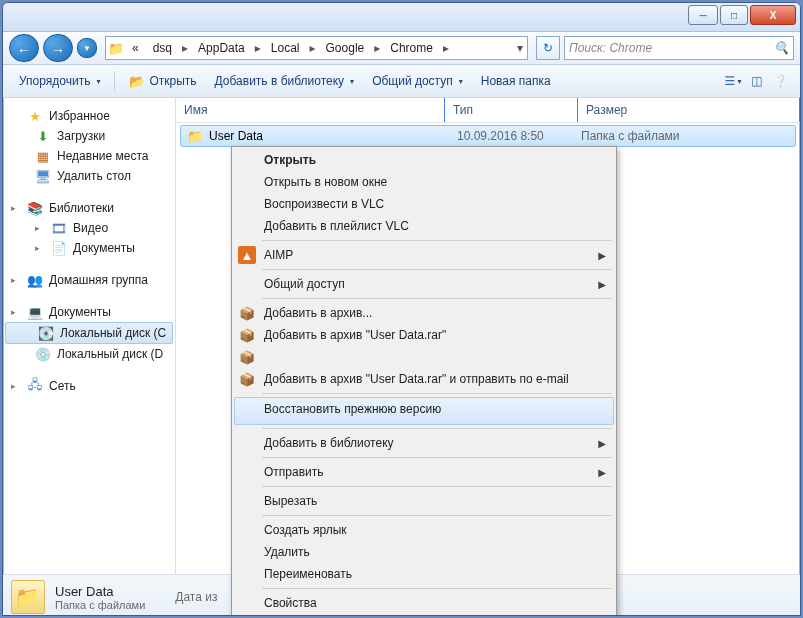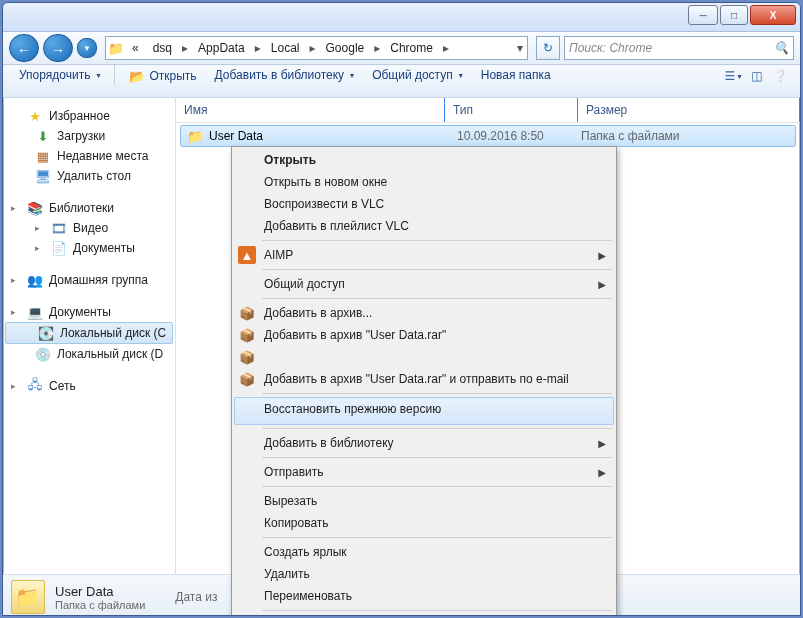--- a/index.html
+++ b/index.html
@@ -10,21 +10,21 @@
 .winbtn.max{width:26px}
 .winbtn.close{width:44px;background:linear-gradient(#f09c8e,#d44828);border-color:#a02f1c;color:#fff;font-weight:bold}
 .navbar{height:32px;background:linear-gradient(#fafcff,#e6eef9);border-bottom:1px solid #b8cce0;display:flex;align-items:center;padding:0 6px;gap:4px}
 .navbtn{width:28px;height:26px;border-radius:14px;background:radial-gradient(circle at 30% 30%,#5aa8e6,#1a6bb8);border:1px solid #1a5a98;display:flex;align-items:center;justify-content:center;color:#fff;font-size:14px}
 .navbtn.small{width:18px;height:18px;border-radius:9px;font-size:9px}
 .addressbar{flex:1;height:22px;border:1px solid #8aa8c8;background:#fff;display:flex;align-items:center;padding:0 2px;gap:2px;margin:0 4px}
 .crumb{padding:0 6px;height:20px;display:flex;align-items:center;color:#222}
 .crumb-arrow{color:#555;padding:0 2px}
 .addr-refresh{width:22px;height:22px;border:1px solid #8aa8c8;background:linear-gradient(#fafdff,#e4eef8);display:flex;align-items:center;justify-content:center;color:#1a6bb8}
 .searchbar{width:220px;height:22px;border:1px solid #8aa8c8;background:#fff;display:flex;align-items:center;padding:0 4px;color:#888;font-style:italic}
-.toolbar{height:32px;background:linear-gradient(#f6fafe,#e2ecf7);border-bottom:1px solid #c8d8e8;display:flex;align-items:flex-start;padding:0 8px;gap:2px}
+.toolbar{height:32px;background:linear-gradient(#f6fafe,#e2ecf7);border-bottom:1px solid #c8d8e8;display:flex;align-items:center;padding:0 8px;gap:2px}
 .tbtn{padding:3px 8px;color:#1a3e7b;display:flex;align-items:center;gap:4px;border-radius:3px}
 .tdrop{color:#2a4b7c;font-size:8px;margin-left:2px}
 .tsep{width:1px;height:20px;background:#c0d0e0;margin:0 4px}
 .tspacer{flex:1}
 .ticon{width:22px;height:22px;display:flex;align-items:center;justify-content:center;color:#3a6ba8}
 .body{display:flex;height:calc(100% - 28px - 32px - 32px - 44px)}
 .tree{width:172px;border-right:1px solid #d8e0e8;padding:8px 0;overflow:hidden}
 .tree-group{margin-bottom:12px}
 .tree-item{display:flex;align-items:center;padding:2px 4px 2px 16px;gap:6px;color:#222}
 .tree-item.head{font-weight:400;padding-left:8px}
@@ -266,23 +266,20 @@
       </div>
     <div class="cm-sep"></div>
     <div class="cm-item">
         <span>Отправить</span>
         <span class="cm-arrow">▶</span>
       </div>
     <div class="cm-sep"></div>
     <div class="cm-item">
         <span>Вырезать</span>
       </div>
-    <div class="cm-item">
-        <span>Копировать</span>
-      </div>
     <div class="cm-sep"></div>
     <div class="cm-item">
         <span>Создать ярлык</span>
       </div>
     <div class="cm-item">
         <span>Удалить</span>
       </div>
     <div class="cm-item">
         <span>Переименовать</span>
       </div>

